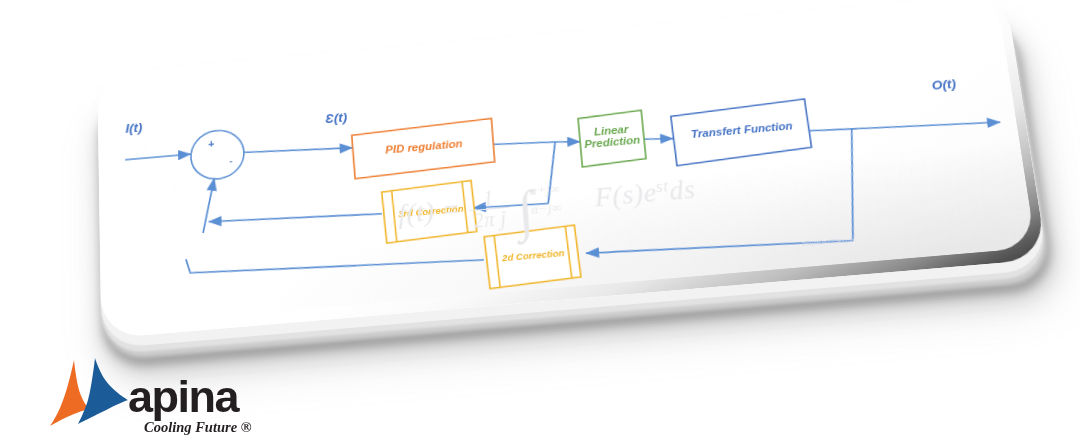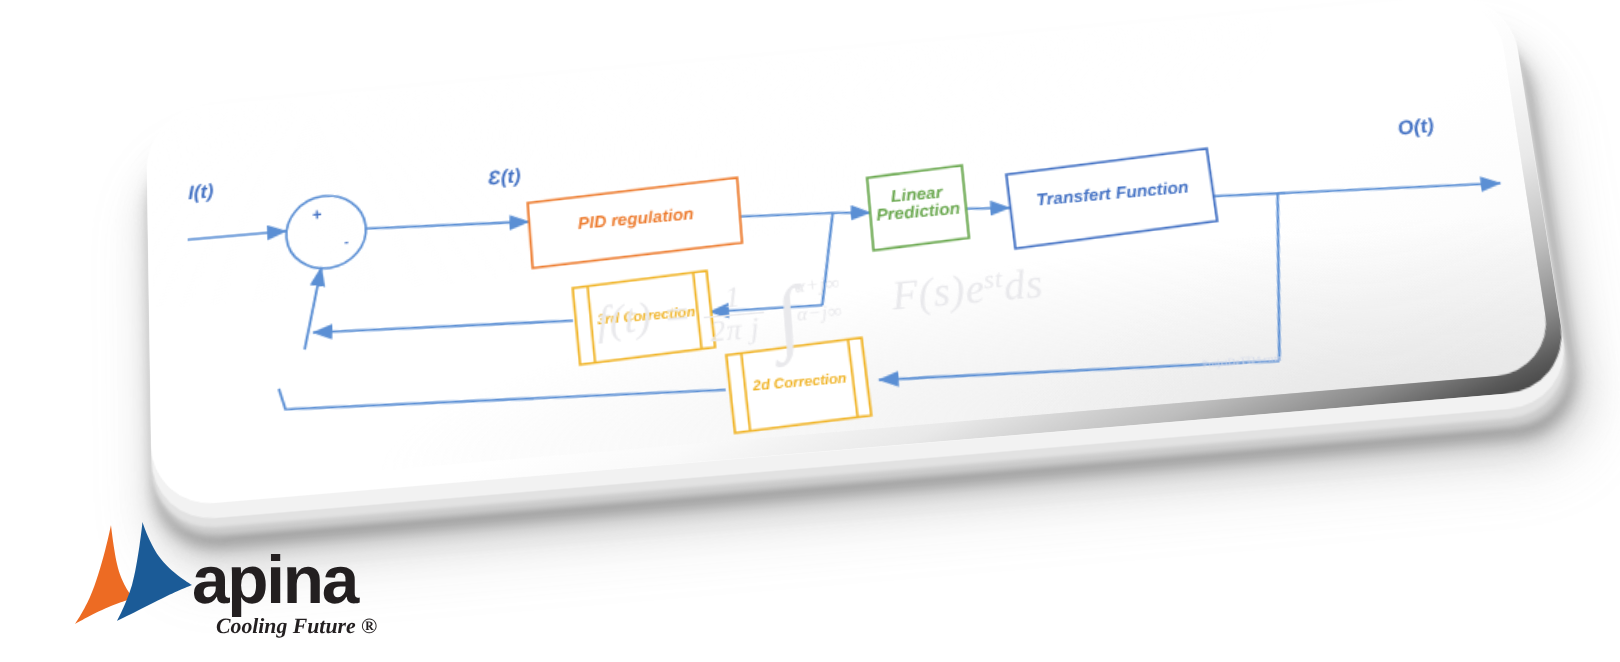--- a/index.html
+++ b/index.html
@@ -57,21 +57,21 @@
   #formula .intg{display:inline-block;font-size:2.0em;vertical-align:-.30em;
      line-height:.55;font-style:normal;}
   #formula .lim{display:inline-block;vertical-align:-.2em;text-align:left;
      font-size:.46em;line-height:1.5;margin-left:-2px;}
   #formula .sup{font-size:.62em;vertical-align:.52em;}
 
   #site-wm{position:absolute;left:695px;top:233px;font-size:6.5px;
      color:#cfd6e8;font-family:"Liberation Serif",serif;letter-spacing:.2px;}
 
   
-  #logo{position:absolute;left:48px;top:346px;width:230px;height:84px;}
+  #logo{position:absolute;left:48px;top:356px;width:230px;height:84px;}
   #logo svg{display:block;}
 </style>
 </head>
 <body>
 
 <div id="plate-wrap">
   <div id="plate">
 
     <div id="plate-shadow" class="plate-face"></div>
     <div id="plate-edge" class="plate-face"></div>

